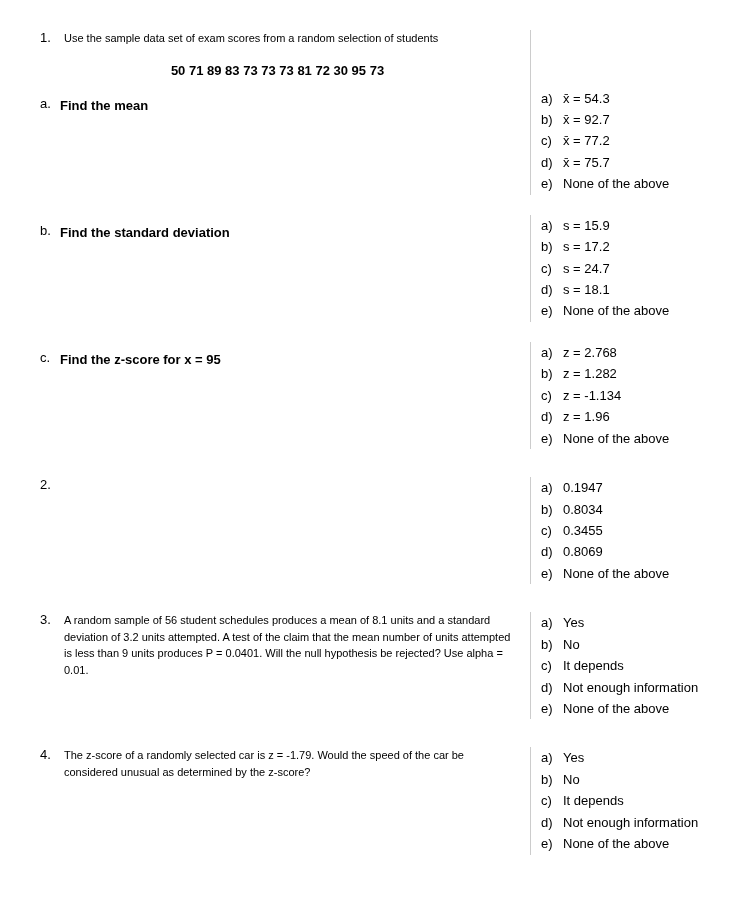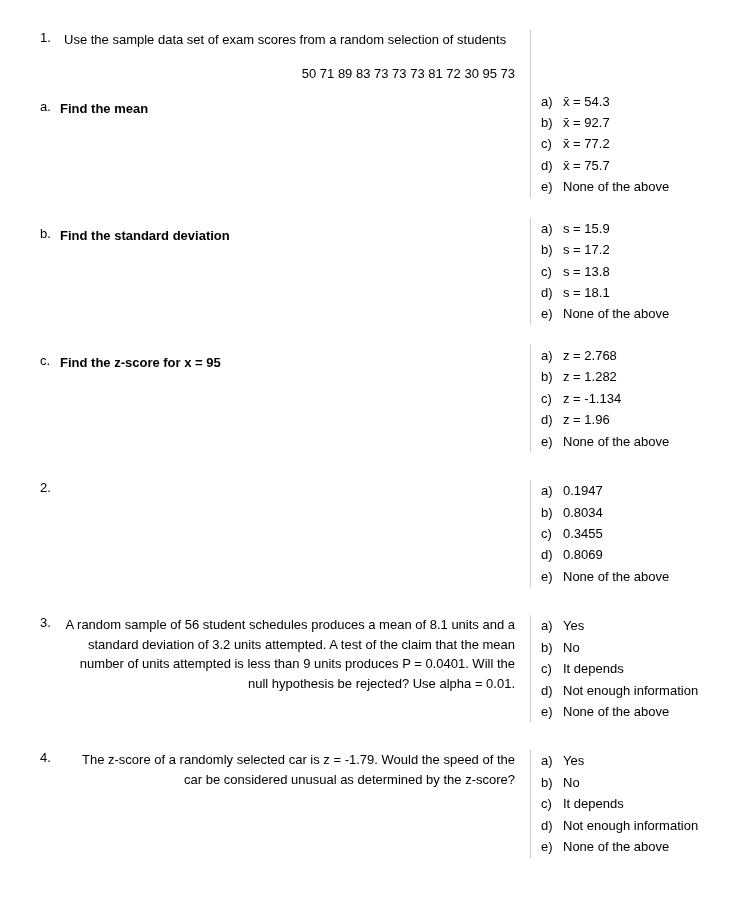--- a/index.html
+++ b/index.html
@@ -21,29 +21,29 @@
     .question-left {
       flex: 0 0 490px;
       padding-right: 15px;
     }
     .question-right {
       flex: 1;
       padding-left: 10px;
       border-left: 1px solid #ccc;
     }
     .question-text {
-      font-size: 13px;
+      font-size: 11px;
       line-height: 1.5;
       margin-bottom: 8px;
-      text-align: right;
     }
     .data-line {
-      text-align: right;
+      text-align: center;
       font-size: 13px;
       margin: 8px 0 10px 0;
+      font-weight: bold;
     }
     .sub-question {
       display: flex;
       margin-top: 8px;
     }
     .sub-label {
       font-size: 13px;
       width: 20px;
       flex-shrink: 0;
     }
@@ -135,21 +135,21 @@
           <div class="answer-option">
             <span class="option-label">a)</span>
             <span>s = 15.9</span>
           </div>
           <div class="answer-option">
             <span class="option-label">b)</span>
             <span>s = 17.2</span>
           </div>
           <div class="answer-option">
             <span class="option-label">c)</span>
-            <span>s = 13.8</span>
+            <span>s = 24.7</span>
           </div>
           <div class="answer-option">
             <span class="option-label">d)</span>
             <span>s = 18.1</span>
           </div>
           <div class="answer-option">
             <span class="option-label">e)</span>
             <span>None of the above</span>
           </div>
         </div>

